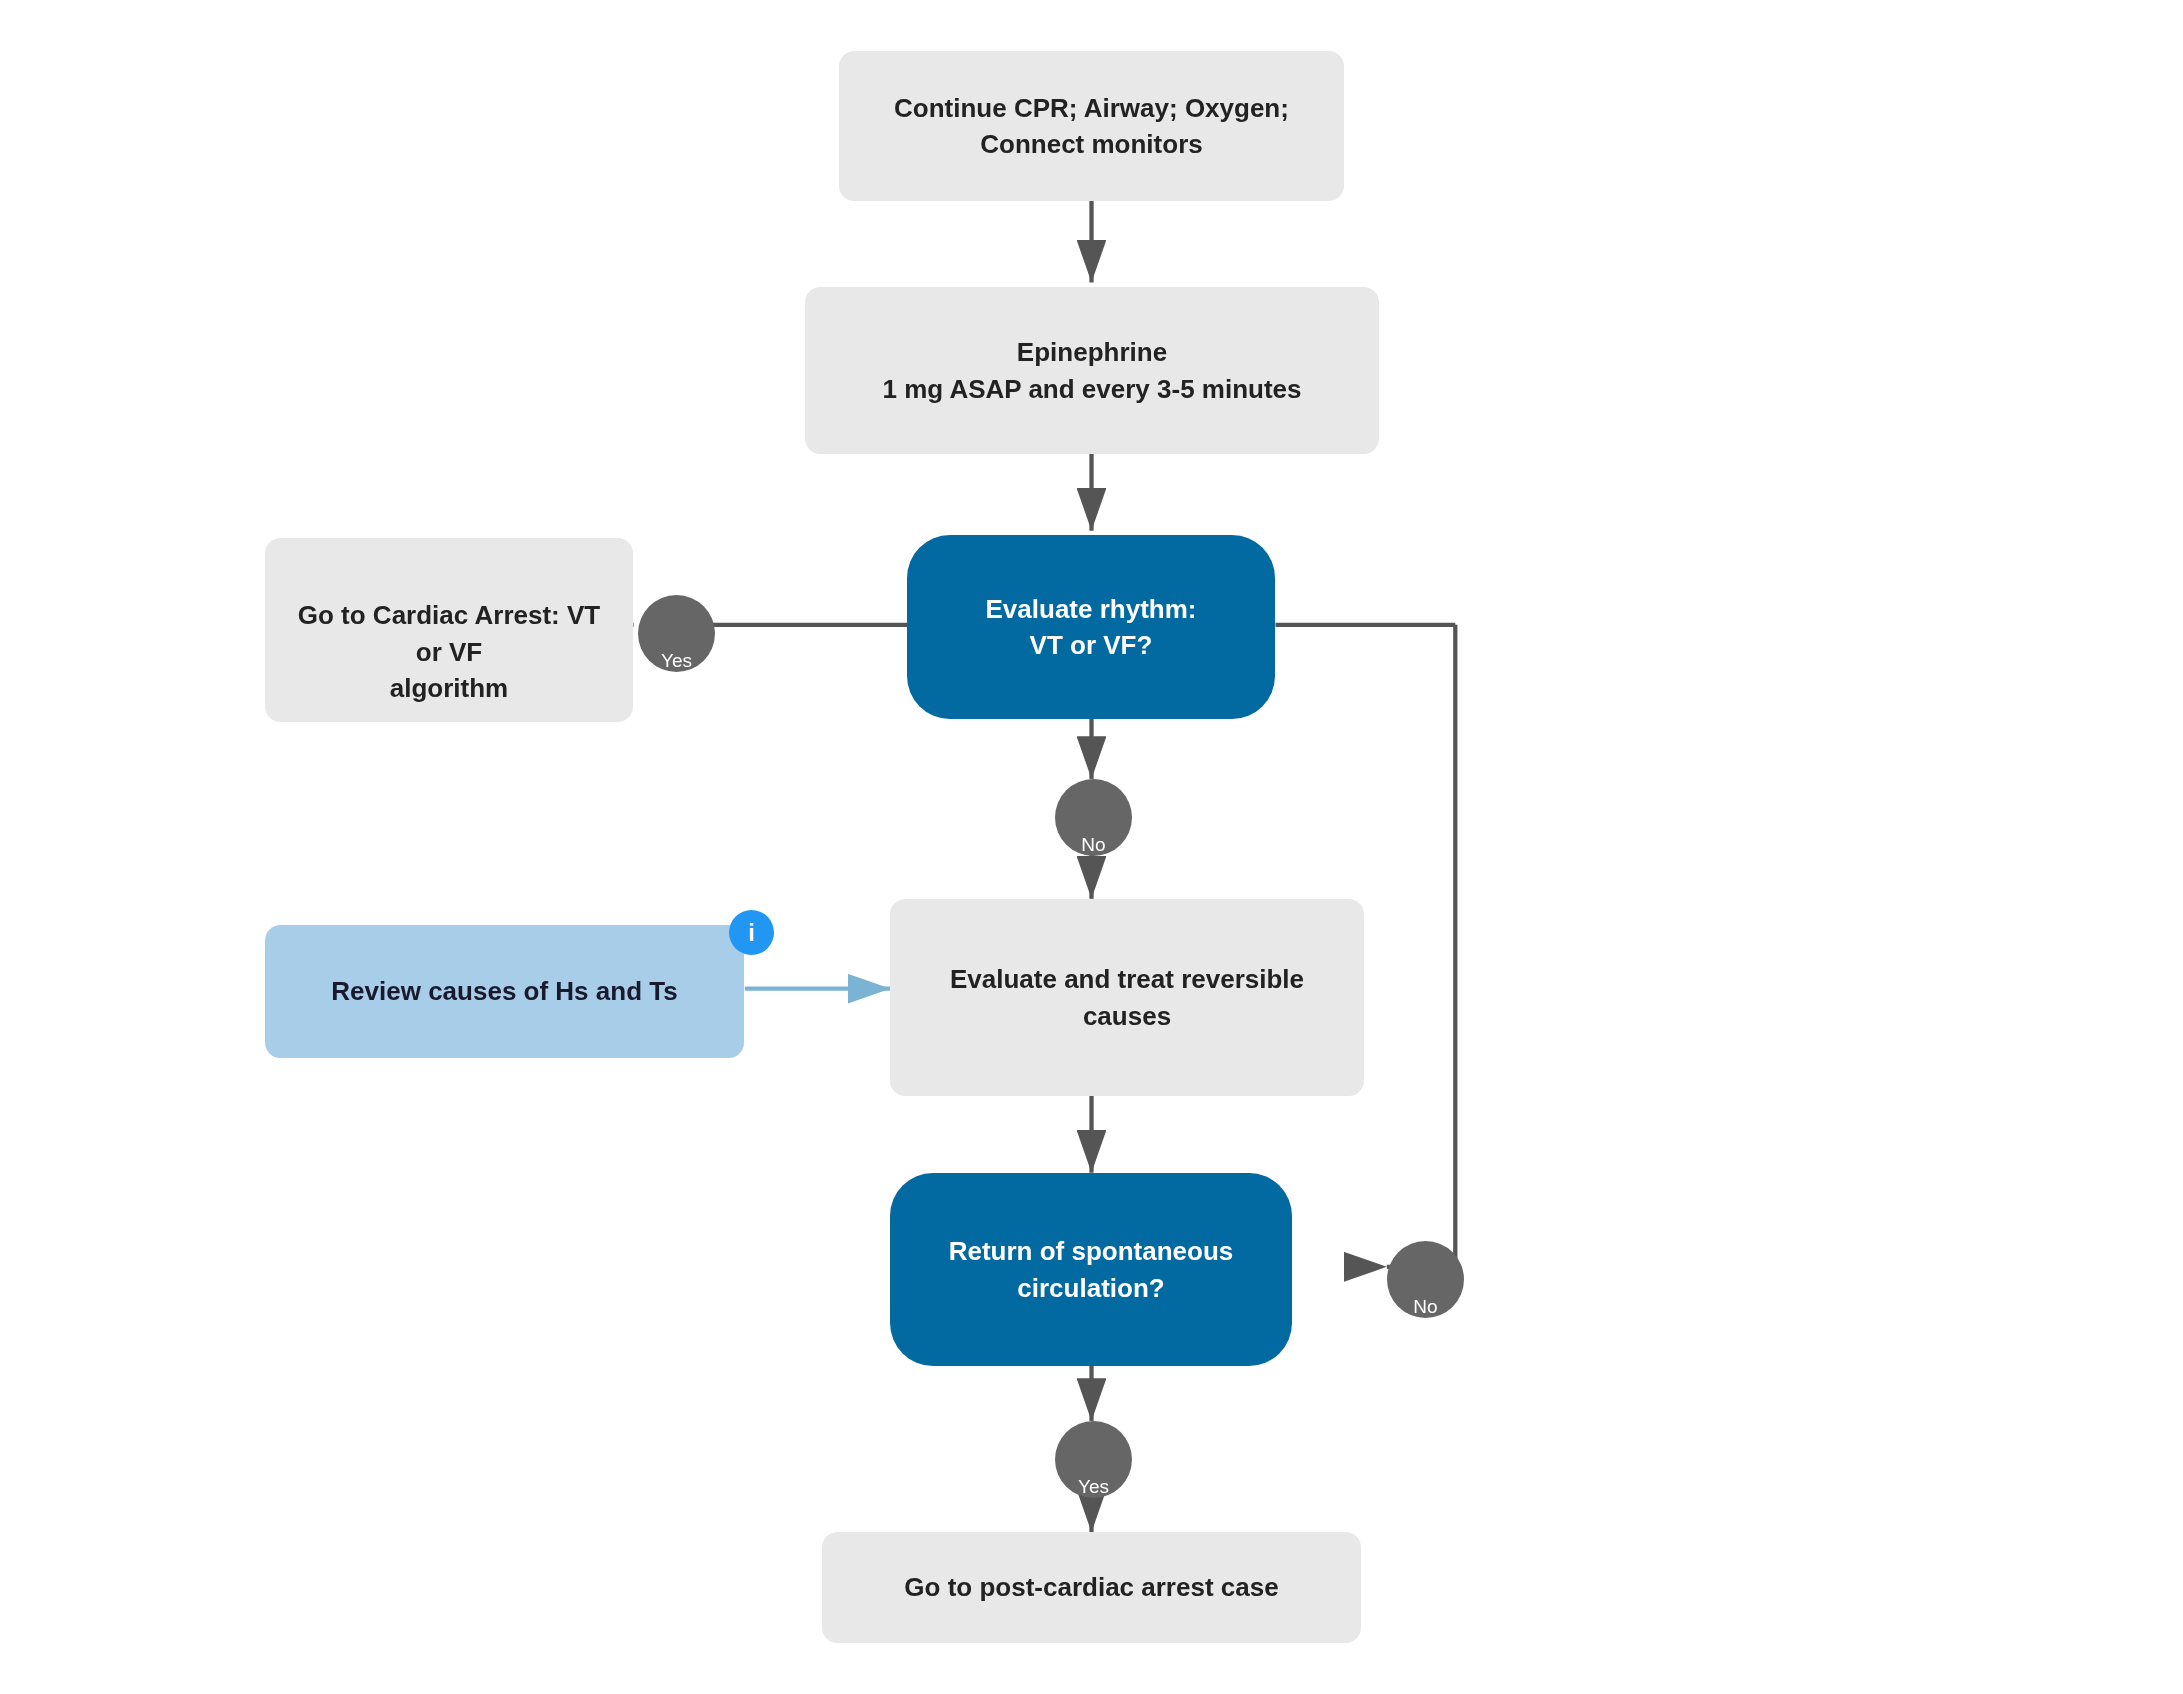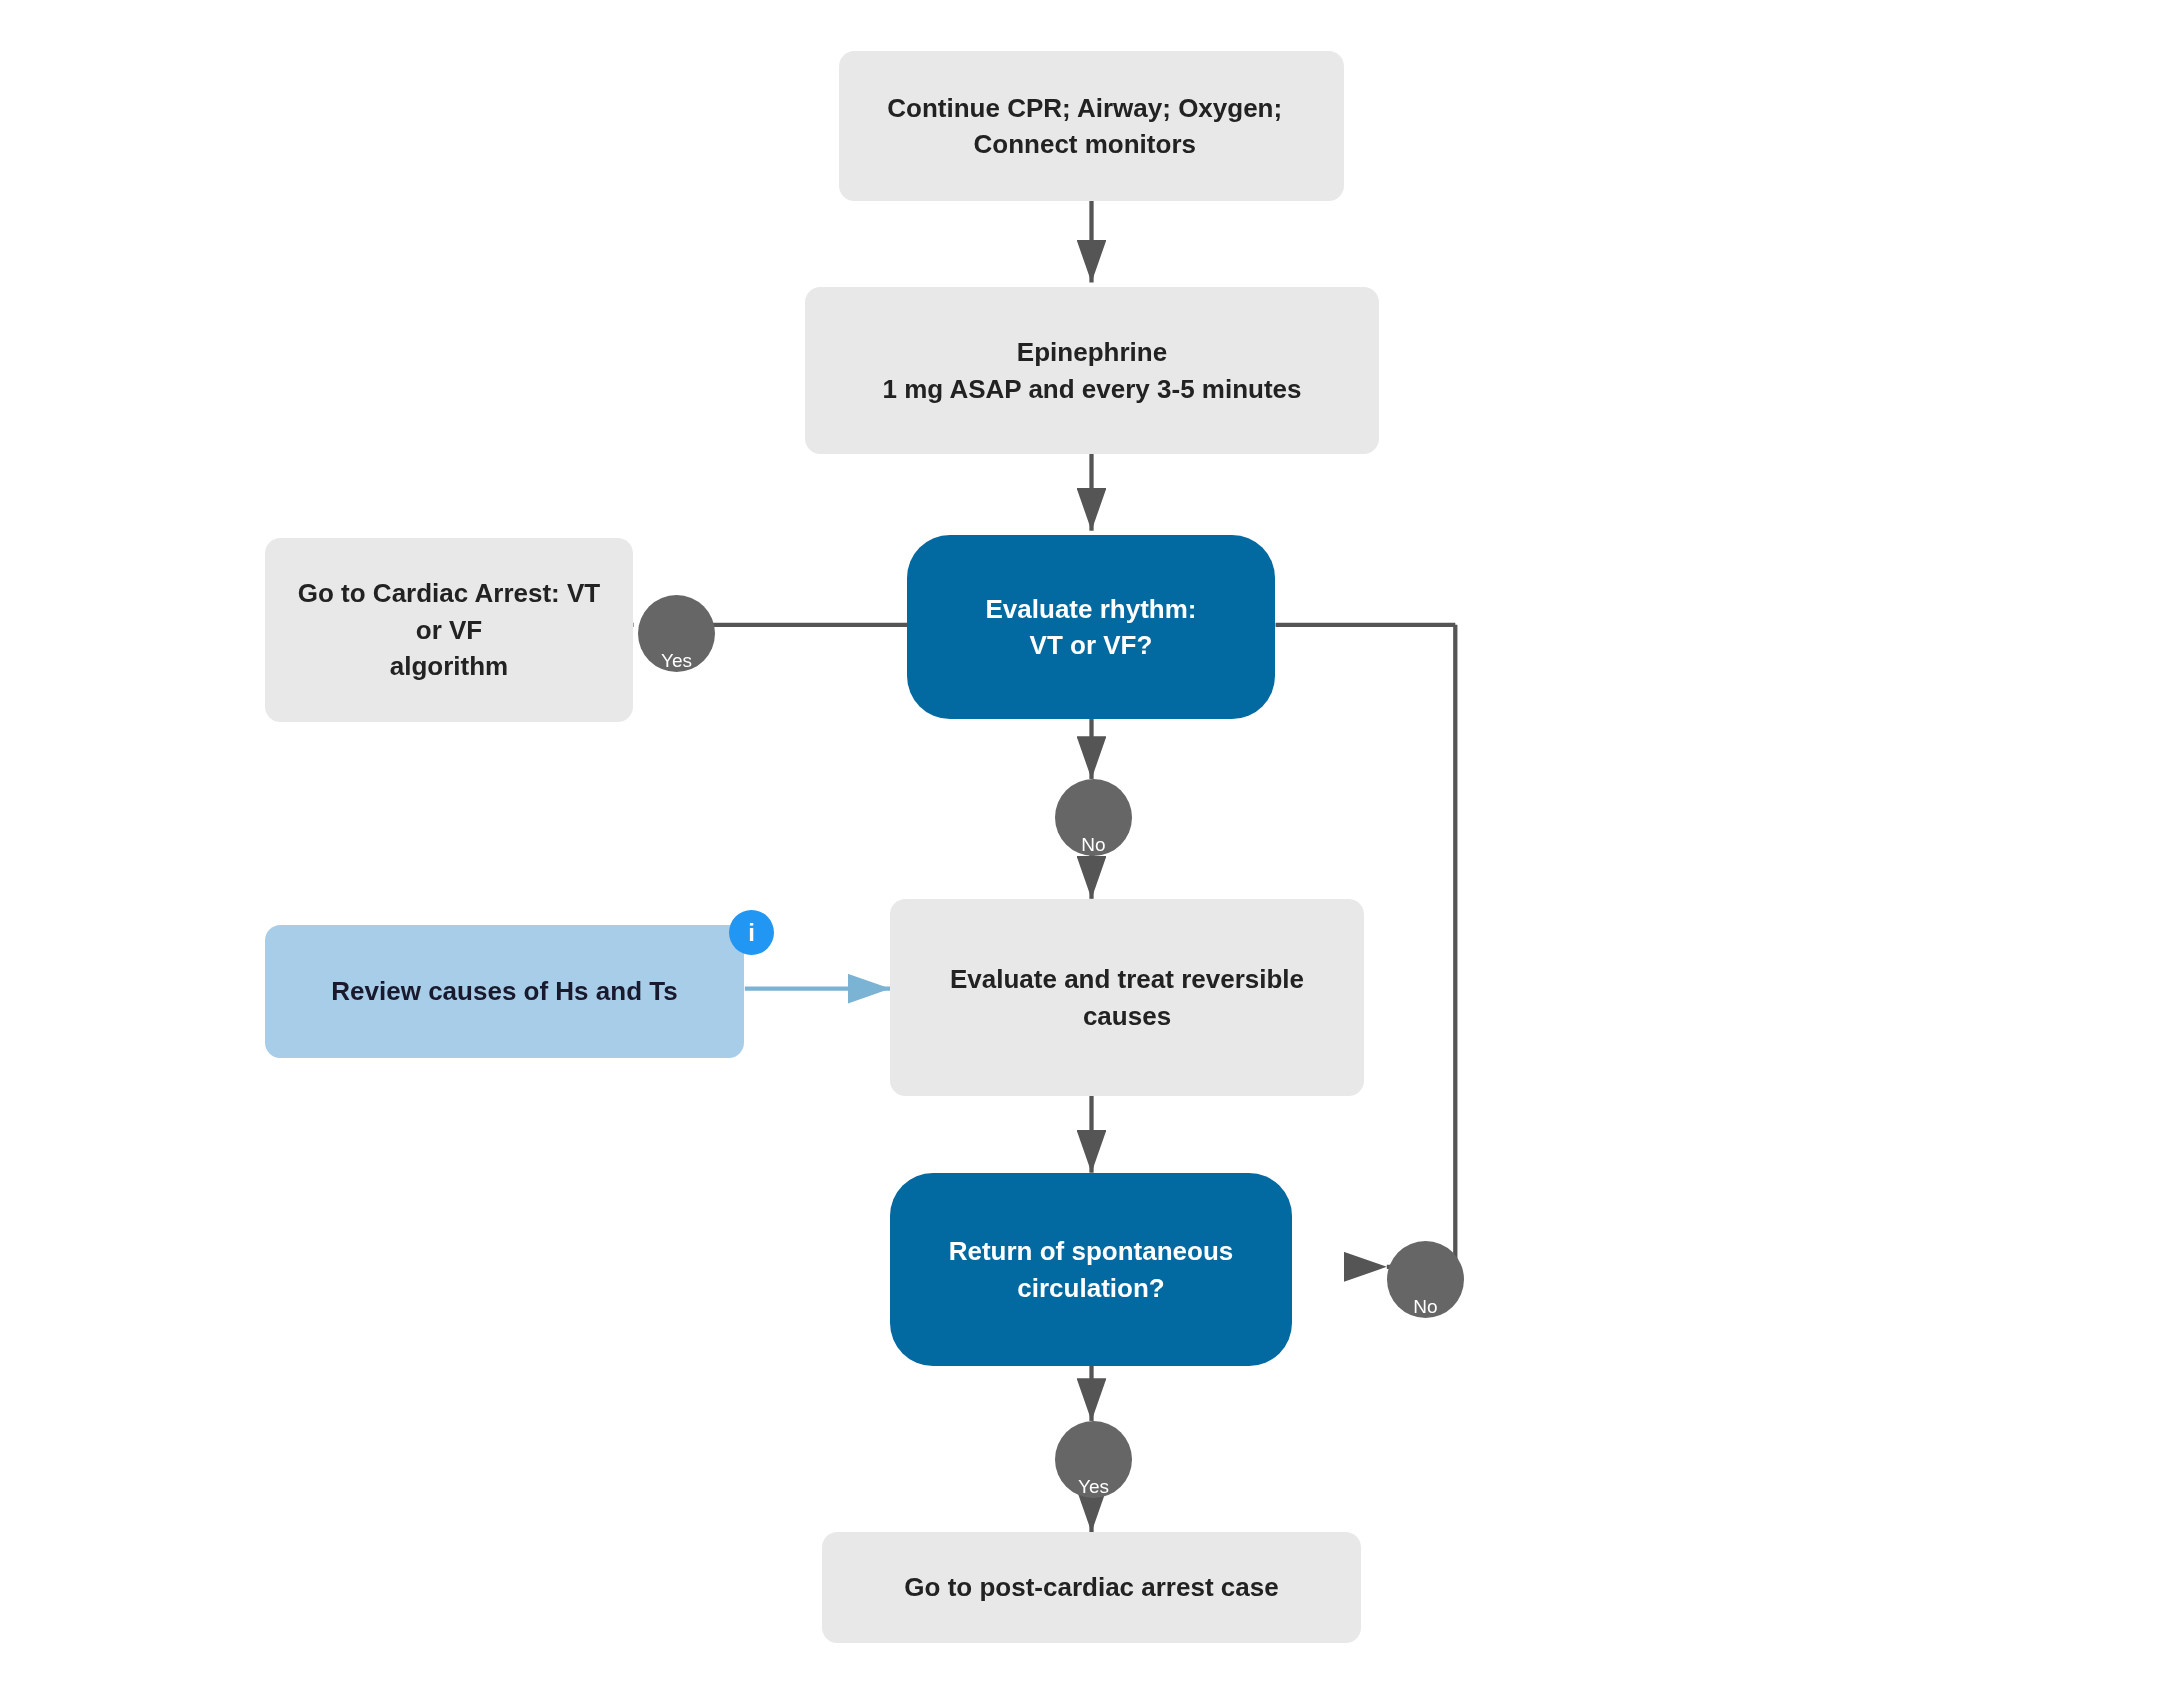--- a/index.html
+++ b/index.html
@@ -127,36 +127,36 @@
     <line x1="1700" y1="1480" x2="1620" y2="1480" stroke="#555" stroke-width="5" marker-end="url(#arrowhead-left)"></line>
 
     <line x1="870" y1="1155" x2="1040" y2="1155" stroke="#7ab3d4" stroke-width="5" marker-end="url(#arrowhead-blue)"></line>
     <defs>
       <marker id="arrowhead-blue" markerWidth="10" markerHeight="7" refX="10" refY="3.5" orient="auto">
         <polygon points="0 0, 10 3.5, 0 7" fill="#7ab3d4"></polygon>
       </marker>
     </defs>
   </svg>
 
-  <div class="box box-gray" style="left: 839px; top: 51px; width: 505px; height: 150px; padding-left: 7px;">
+  <div class="box box-gray" style="left: 839px; top: 51px; width: 505px; height: 150px;">
     <span style="white-space: pre-line;">Continue CPR; Airway; Oxygen;
 Connect monitors</span>
   </div>
 
   <div class="box box-gray" style="left: 805px; top: 287px; width: 574px; height: 167px;">
     <span style="white-space: pre-line;">Epinephrine
 1 mg ASAP and every 3-5 minutes</span>
   </div>
 
   <div class="box box-red" style="left: 907px; top: 535px; width: 368px; height: 184px;">
     <span style="white-space: pre-line;">Evaluate rhythm:
 VT or VF?</span>
   </div>
 
-  <div class="box box-gray" style="left: 265px; top: 538px; width: 368px; height: 184px;">
+  <div class="box box-gray" style="left: 265px; top: 538px; width: 368px; height: 184px; align-items: flex-end;">
     <span style="white-space: pre-line;">Go to Cardiac Arrest: VT or VF
 algorithm</span>
   </div>
 
   <div class="box box-gray" style="left: 890px; top: 899px; width: 474px; height: 197px;">
     <span style="white-space: pre-line;">Evaluate and treat reversible
 causes</span>
   </div>
 
   <div class="box box-blue" style="left: 265px; top: 925px; width: 479px; height: 133px;">

